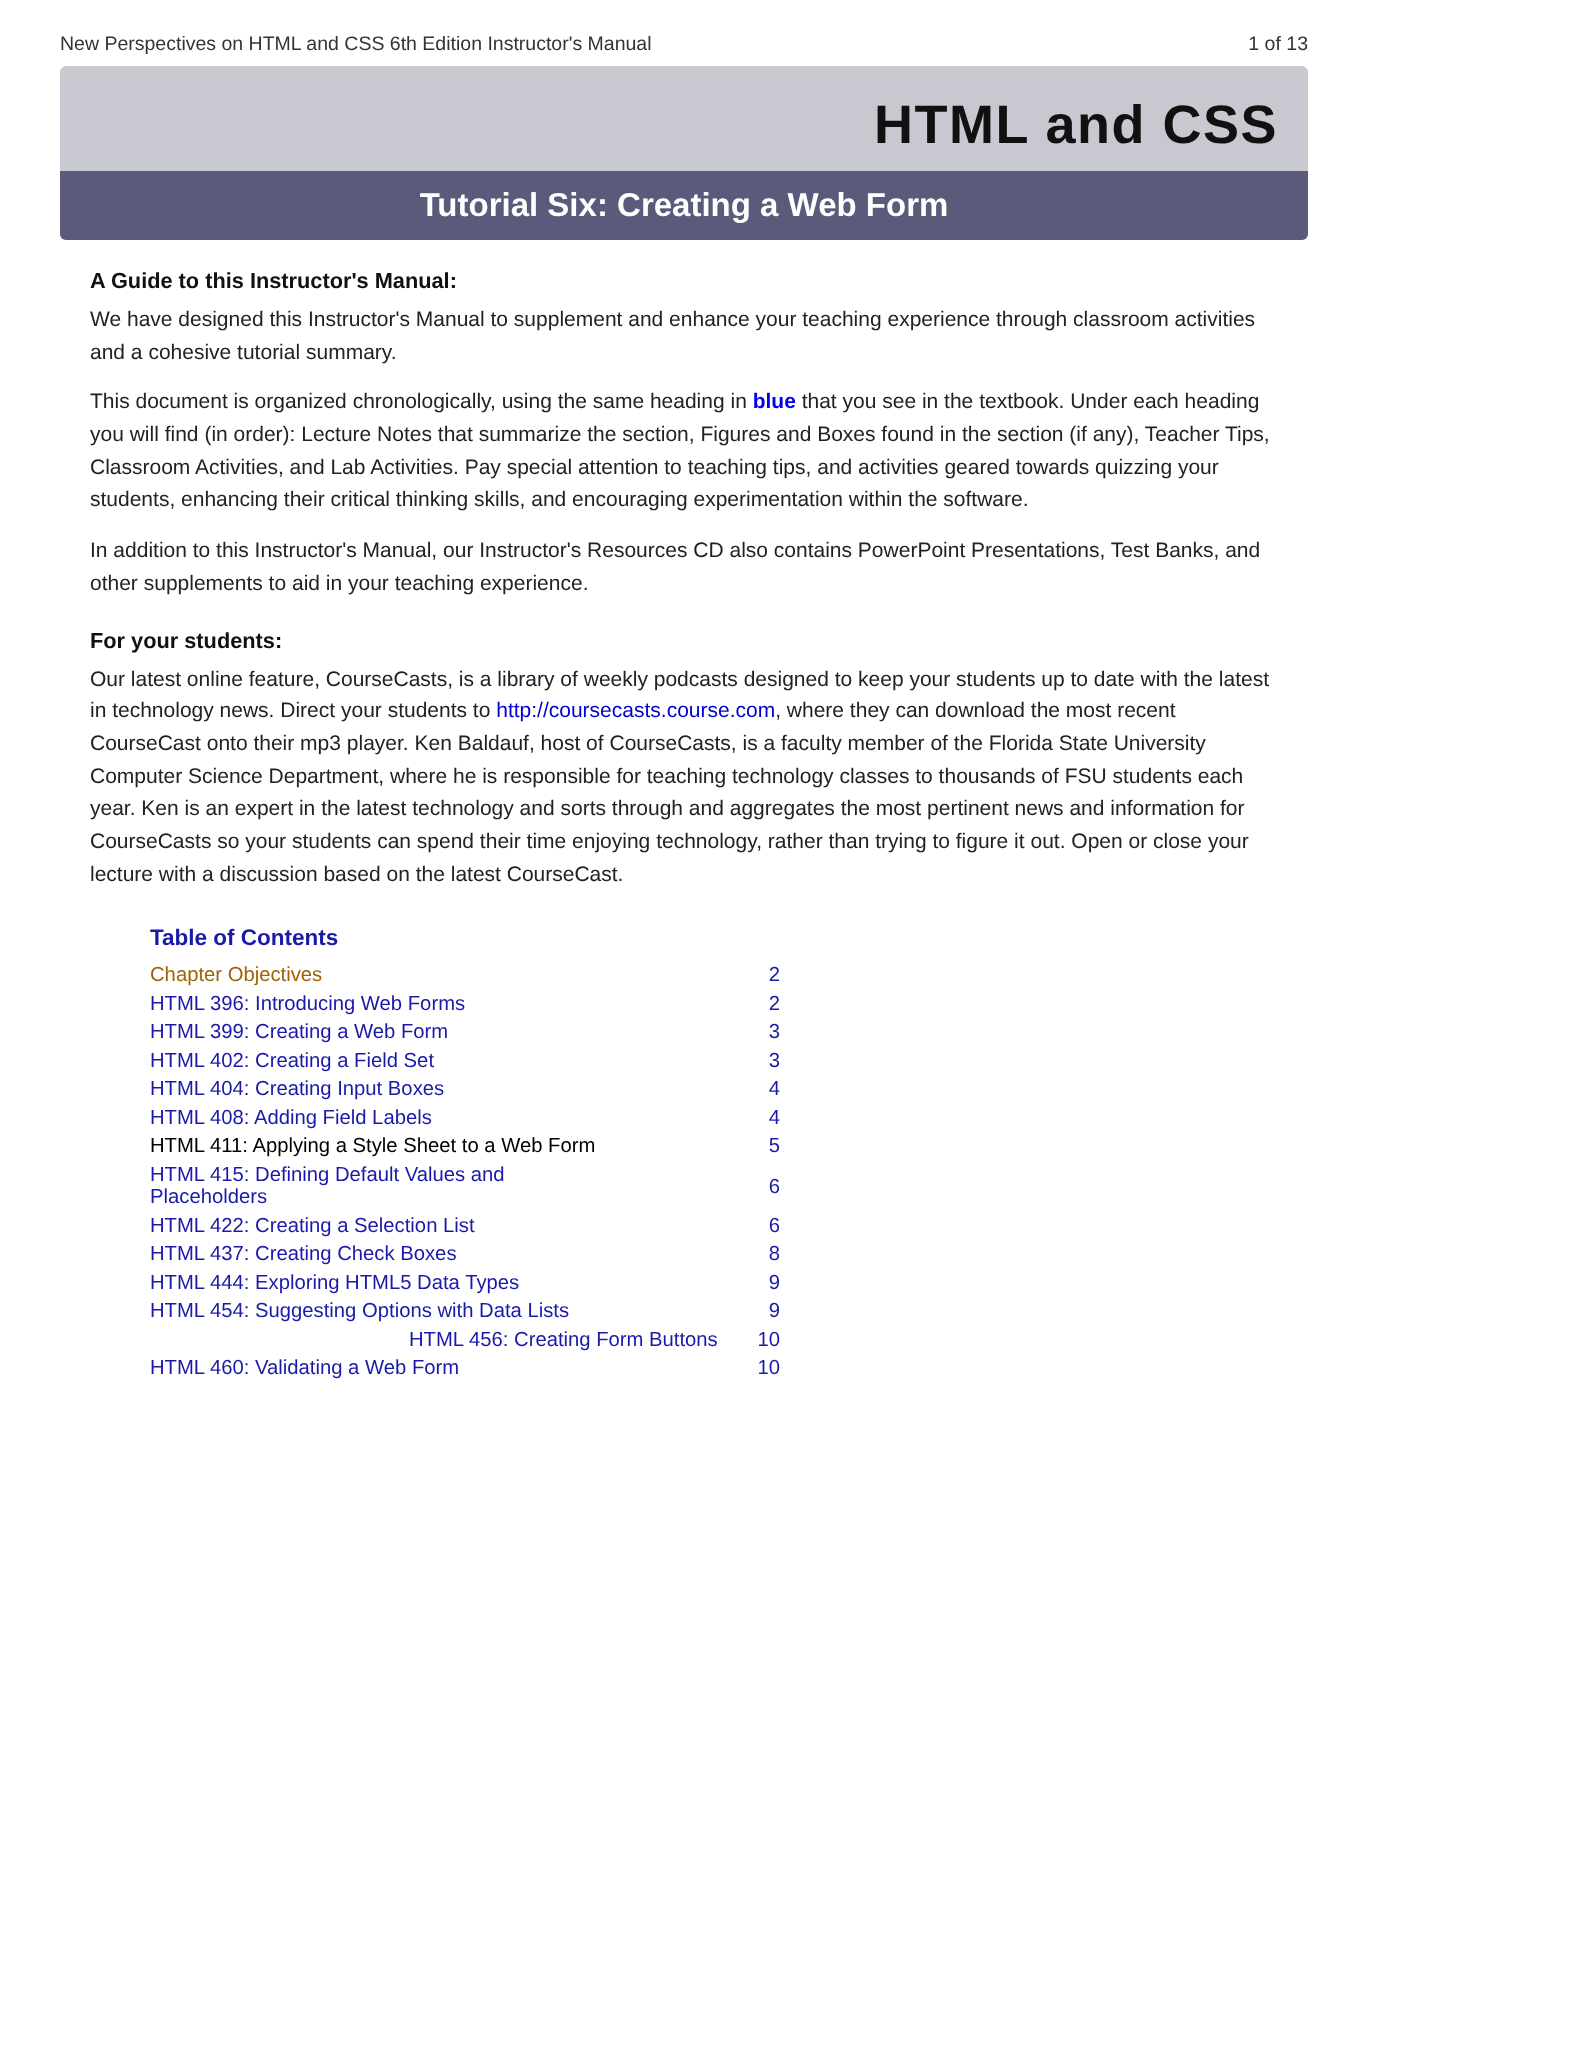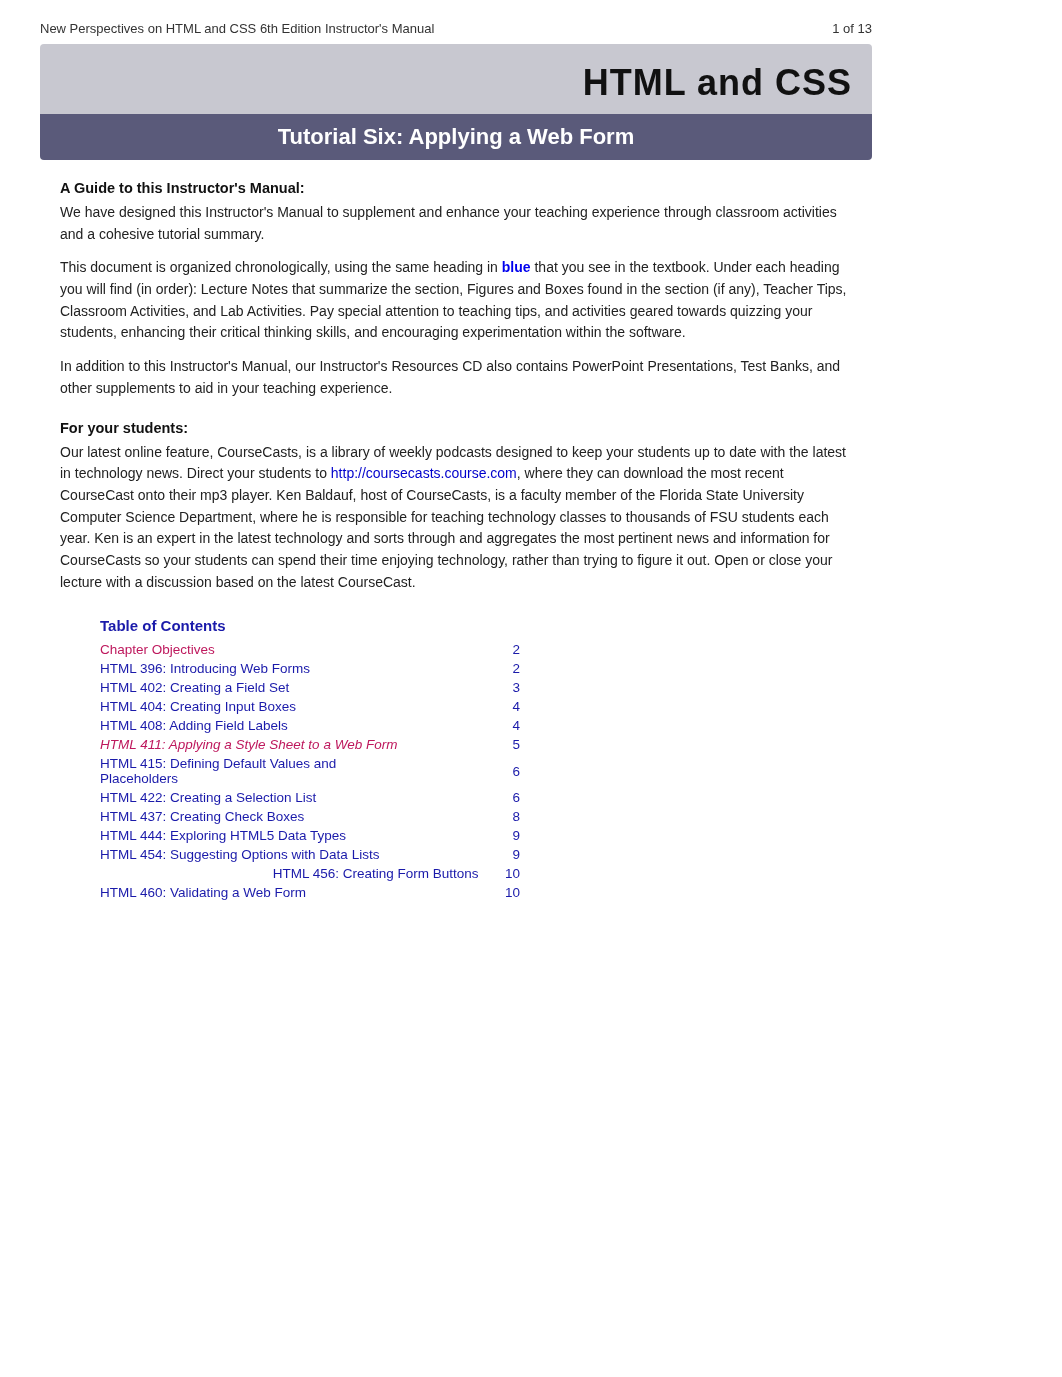--- a/index.html
+++ b/index.html
@@ -138,21 +138,21 @@
 
   <div class="page-header">
     <span class="page-header-title">New Perspectives on HTML and CSS 6th Edition Instructor's Manual</span>
     <span class="page-header-pagination">1 of 13</span>
   </div>
 
   <div class="title-banner">
     <h1>HTML and CSS</h1>
   </div>
   <div class="subtitle-banner">
-    <h2>Tutorial Six: Applying a Web Form</h2>
+    <h2>Tutorial Six: Creating a Web Form</h2>
   </div>
 
   <div class="content-area">
 
     <p class="section-heading">A Guide to this Instructor's Manual:</p>
 
     <p class="body-text">
       We have designed this Instructor's Manual to supplement and enhance your teaching experience through classroom activities and a cohesive tutorial summary.
     </p>
 
@@ -171,41 +171,45 @@
     </p>
 
   </div>
 
   <div class="toc-section">
     <div class="toc-heading">Table of Contents</div>
 
     <table class="toc-table">
       <tbody id="toc-body">
       <tr>
-        <td style="color:#be185d;font-size:13.5px;">Chapter Objectives</td>
+        <td style="color:#a16207;font-size:13.5px;">Chapter Objectives</td>
         <td style="text-align:right;color:#1a1aaa;font-size:13.5px;">2</td>
       </tr>
           <tr>
         <td style="color:#1a1aaa;font-size:13.5px;">HTML 396: Introducing Web Forms</td>
         <td style="text-align:right;color:#1a1aaa;font-size:13.5px;">2</td>
       </tr>
           <tr>
+        <td style="color:#1a1aaa;font-size:13.5px;">HTML 399: Creating a Web Form</td>
+        <td style="text-align:right;color:#1a1aaa;font-size:13.5px;">3</td>
+      </tr>
+          <tr>
         <td style="color:#1a1aaa;font-size:13.5px;">HTML 402: Creating a Field Set</td>
         <td style="text-align:right;color:#1a1aaa;font-size:13.5px;">3</td>
       </tr>
           <tr>
         <td style="color:#1a1aaa;font-size:13.5px;">HTML 404: Creating Input Boxes</td>
         <td style="text-align:right;color:#1a1aaa;font-size:13.5px;">4</td>
       </tr>
           <tr>
         <td style="color:#1a1aaa;font-size:13.5px;">HTML 408: Adding Field Labels</td>
         <td style="text-align:right;color:#1a1aaa;font-size:13.5px;">4</td>
       </tr>
           <tr>
-        <td style="color:#be185d;font-size:13.5px;font-style:italic;">HTML 411: Applying a Style Sheet to a Web Form</td>
+        <td style="color:#000000;font-size:13.5px;">HTML 411: Applying a Style Sheet to a Web Form</td>
         <td style="text-align:right;color:#1a1aaa;font-size:13.5px;">5</td>
       </tr>
           <tr>
         <td style="color:#1a1aaa;font-size:13.5px;">
           <div>HTML 415: Defining Default Values and</div>
           <div>Placeholders</div>
         </td>
         <td style="text-align:right;color:#1a1aaa;font-size:13.5px;">6</td>
       </tr>
           <tr>

